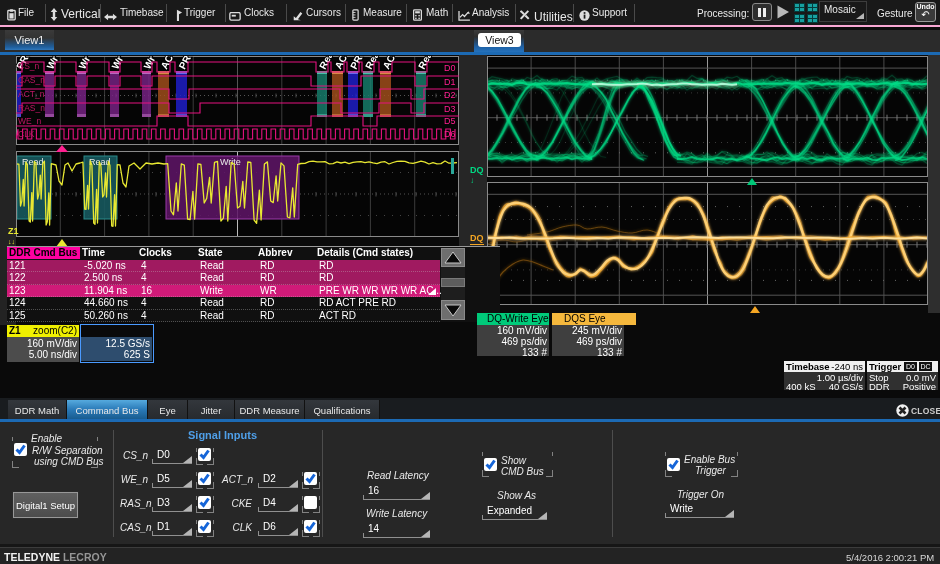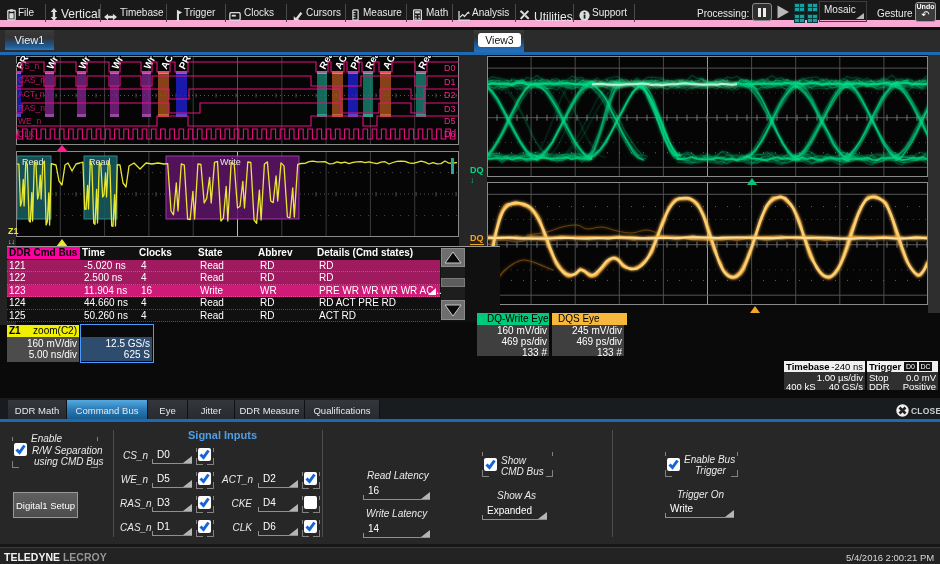--- a/index.html
+++ b/index.html
@@ -4,21 +4,21 @@
 body{width:940px;height:564px;background:#000;font-family:"Liberation Sans",sans-serif;overflow:hidden;position:relative}
 .abs{position:absolute}
 .it{font-style:italic}
 .wt{color:#e9e9e9}
 .chk{position:absolute;width:13px;height:13px;background:#fff;border-radius:2px}
 .chk svg{position:absolute;left:0;top:0}
 .ddl{position:absolute;border-bottom:1px solid #909090}
 .ddl:before{content:"";position:absolute;left:0;bottom:0;width:1px;height:4px;background:#909090}
 .ddl:after{content:"";position:absolute;right:0;bottom:0;width:0;height:0;border-bottom:7px solid #b5b5b5;border-left:9px solid transparent}
 </style></head><body>
-<div class="abs" style="left:0;top:0;width:940px;height:27px;background:#191919;border-bottom:7px solid #f9a8d4">
+<div class="abs" style="left:0;top:0;width:940px;height:27px;background:#191919;border-bottom:2px solid #f9a8d4">
     <div class="abs" style="left:7px;top:7px"><svg width="9" height="12" viewBox="0 0 11 14">
         <rect x="1" y="1.5" width="9" height="11.5" rx="1" fill="none" stroke="#ddd" stroke-width="1.6"></rect>
         <rect x="3.4" y="0" width="4.2" height="3" rx="1" fill="#ddd"></rect>
         <rect x="2.9" y="4.8" width="5.2" height="6.6" fill="#ddd"></rect>
       </svg></div>
     <div class="abs wt" style="left:18px;top:7px;font-size:10px">File</div>
     <div class="abs" style="left:45px;top:4px;width:1px;height:18px;background:#4a4a4a"></div>
     <div class="abs" style="left:50px;top:7px"><svg width="8" height="13" viewBox="0 0 9 15">
         <path d="M4.5 0 L8.3 4.6 L5.9 4.6 L5.9 10.4 L8.3 10.4 L4.5 15 L0.7 10.4 L3.1 10.4 L3.1 4.6 L0.7 4.6 Z" fill="#ddd"></path>
       </svg></div>
@@ -673,21 +673,21 @@
   </div>
 <div class="abs" style="left:477px;top:313px;width:72px;height:43px;font-size:10px">
     <div class="abs" style="left:0;top:0;width:72px;height:12px;background:#00ca7a;color:#000;padding-left:10px">DQ-Write Eye</div>
     <div class="abs" style="left:0;top:12px;width:72px;height:31px;background:#3f3f3f;color:#fff;text-align:right">
       <div style="margin:0 2px 0 0">160 mV/div</div>
       <div style="margin-right:2px">469 ps/div</div>
       <div style="margin-right:2px">133 #</div>
     </div>
   </div>
 <div class="abs" style="left:552px;top:313px;width:72px;height:43px;font-size:10px">
-    <div class="abs" style="left:0;top:0;width:75px;height:12px;background:#f5b83d;color:#000;padding-left:6px">DQS Eye</div>
+    <div class="abs" style="left:0;top:0;width:84px;height:12px;background:#f5b83d;color:#000;padding-left:12px">DQS Eye</div>
     <div class="abs" style="left:0;top:12px;width:72px;height:31px;background:#3f3f3f;color:#fff;text-align:right">
       <div style="margin:0 2px 0 0">245 mV/div</div>
       <div style="margin-right:2px">469 ps/div</div>
       <div style="margin-right:2px">133 #</div>
     </div>
   </div>
 <div class="abs" style="left:784px;top:361px;width:81px;height:29px;font-size:9.5px">
     <div class="abs" style="left:0;top:0;width:81px;height:11px;background:#f0f0f0;color:#000">
       <b style="position:absolute;left:2px;font-weight:600">Timebase</b>
       <span style="position:absolute;right:2px">-240 ns</span>

